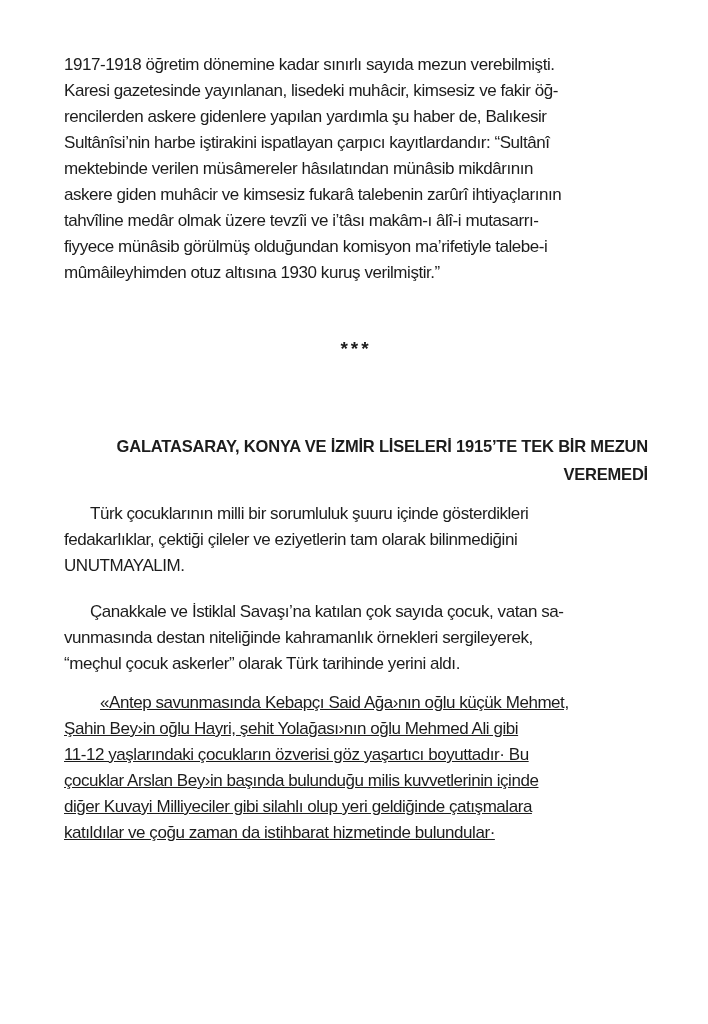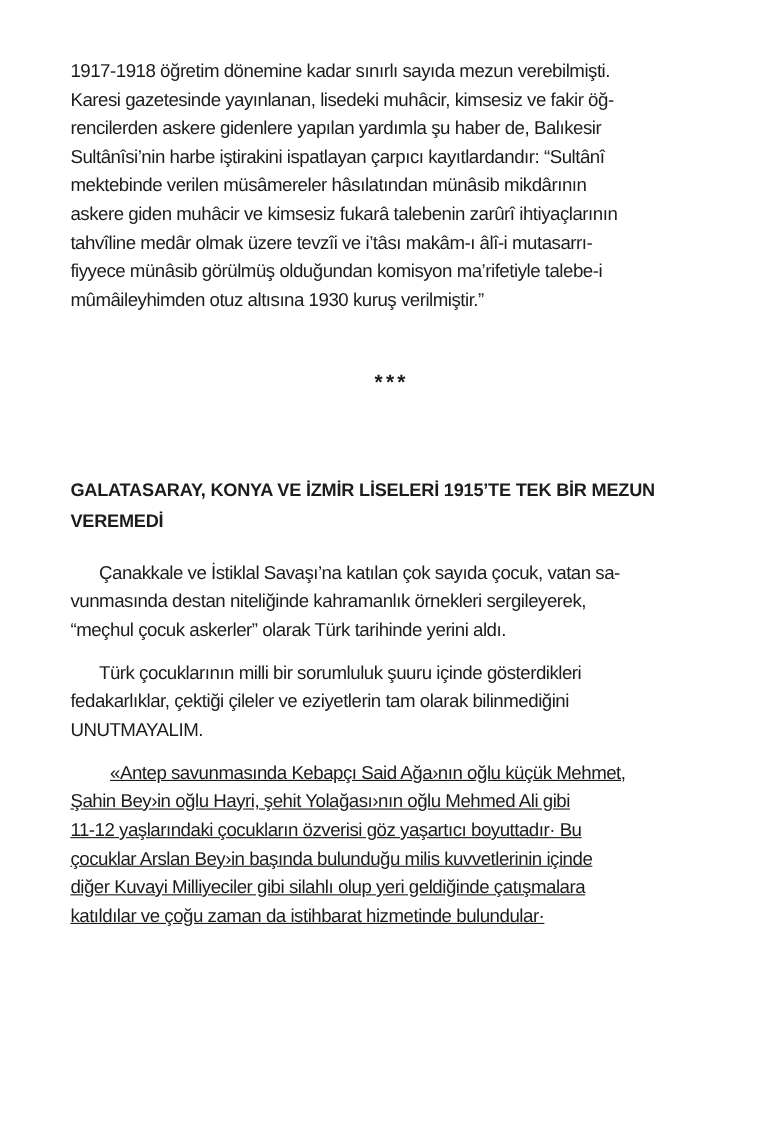--- a/index.html
+++ b/index.html
@@ -38,21 +38,21 @@
     margin: 50px 0 0 0;
     text-align: center;
     font-size: 19px;
     line-height: 26px;
     font-weight: 700;
     letter-spacing: 3px;
     white-space: pre;
   }
   .heading {
     margin: 70px 0 0 0;
-    text-align: left;
+    text-align: right;
     font-size: 16.5px;
     line-height: 28px;
     font-weight: 700;
     letter-spacing: -0.2px;
     white-space: pre;
   }
   .para.after-heading {
     margin-top: 20px;
   }
   .para.indent-1 {
@@ -92,27 +92,27 @@
 tahvîline medâr olmak üzere tevzîi ve i’tâsı makâm-ı âlî-i mutasarrı-
 fiyyece münâsib görülmüş olduğundan komisyon ma’rifetiyle talebe-i
 mûmâileyhimden otuz altısına 1930 kuruş verilmiştir.”</p>
 
 
     <div class="separator">***</div>
 
     <h2 class="heading">GALATASARAY, KONYA VE İZMİR LİSELERİ 1915’TE TEK BİR MEZUN
 VEREMEDİ</h2>
 
+    <p class="para indent-1 gap-top-sm">Türk çocuklarının milli bir sorumluluk şuuru içinde gösterdikleri
+fedakarlıklar, çektiği çileler ve eziyetlerin tam olarak bilinmediğini
+UNUTMAYALIM.</p>
+
     <p class="para indent-1 after-heading">Çanakkale ve İstiklal Savaşı’na katılan çok sayıda çocuk, vatan sa-
 vunmasında destan niteliğinde kahramanlık örnekleri sergileyerek,
 “meçhul çocuk askerler” olarak Türk tarihinde yerini aldı.</p>
-
-    <p class="para indent-1 gap-top-sm">Türk çocuklarının milli bir sorumluluk şuuru içinde gösterdikleri
-fedakarlıklar, çektiği çileler ve eziyetlerin tam olarak bilinmediğini
-UNUTMAYALIM.</p>
 
     <p class="para indent-2 gap-top-sm">«Antep savunmasında Kebapçı Said Ağa›nın oğlu küçük Mehmet,
 Şahin Bey›in oğlu Hayri, şehit Yolağası›nın oğlu Mehmed Ali gibi
 11-12 yaşlarındaki çocukların özverisi göz yaşartıcı boyuttadır· Bu
 çocuklar Arslan Bey›in başında bulunduğu milis kuvvetlerinin içinde
 diğer Kuvayi Milliyeciler gibi silahlı olup yeri geldiğinde çatışmalara
 katıldılar ve çoğu zaman da istihbarat hizmetinde bulundular·</p>
 
   </div>
 

